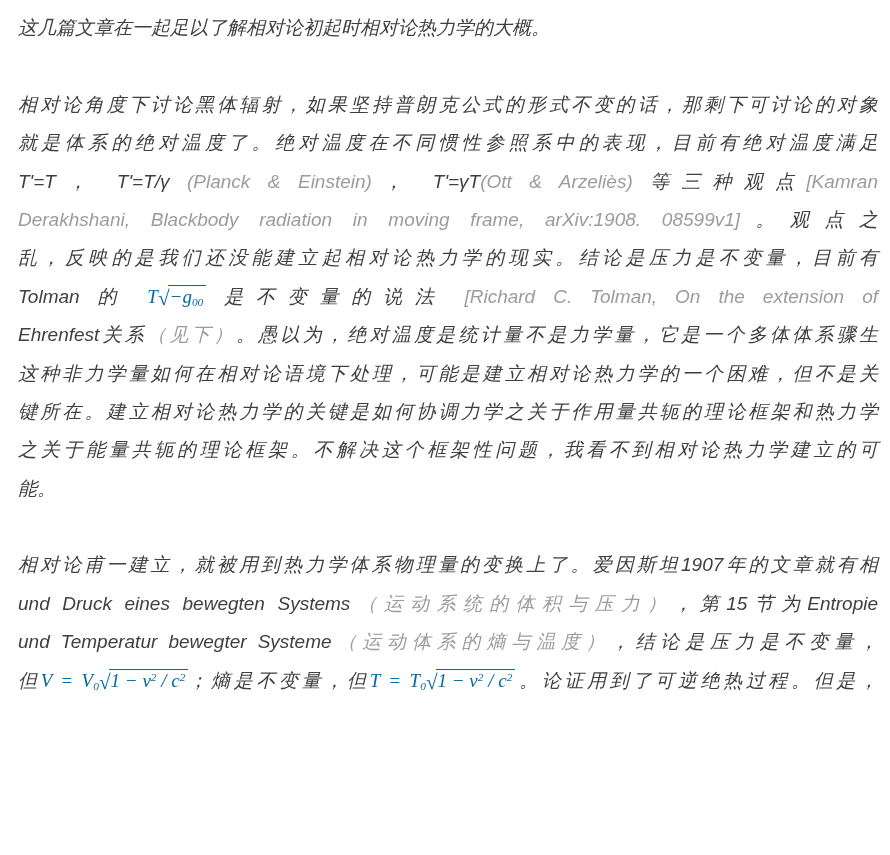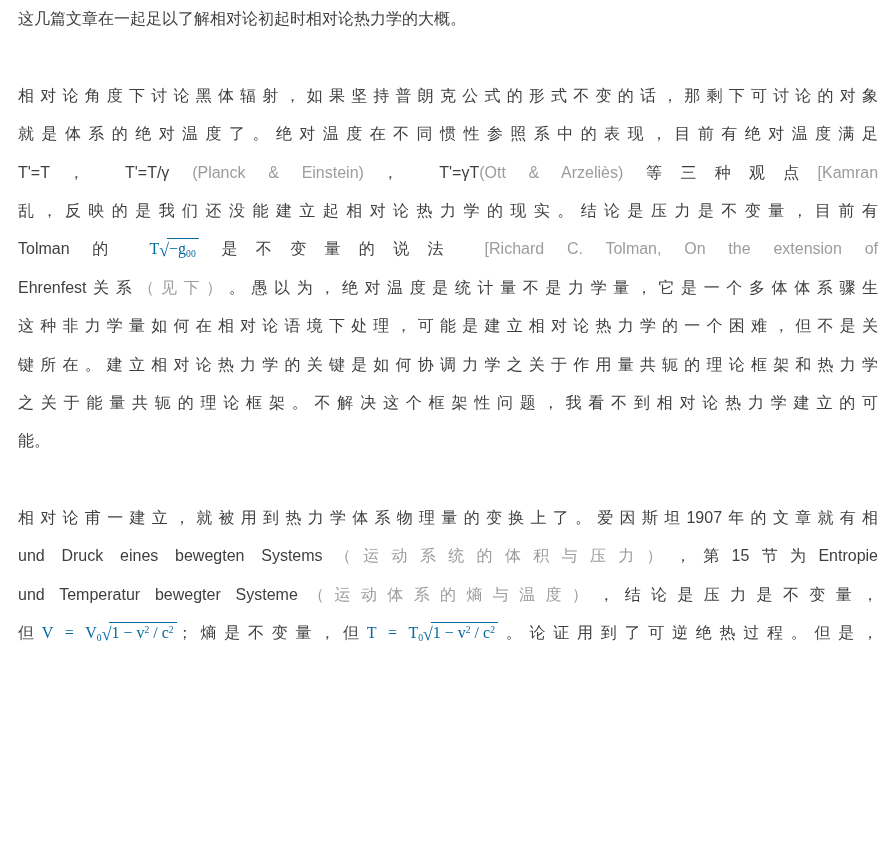--- a/index.html
+++ b/index.html
@@ -6,24 +6,25 @@
     margin:0;
     padding:0;
     background:#ffffff;
     width:890px;
     height:855px;
     overflow:hidden;
   }
   #article{
     box-sizing:border-box;
     width:890px;
-    padding:0 12px 0 18px;
+    padding:9px 12px 0 18px;
     font-family:"Liberation Sans","DejaVu Sans",sans-serif;
-    font-size:16px;
+    font-size:19px;
     color:#3f3f3f;
+    font-style:italic;
   }
   .para{ margin:0 0 38.4px 0; }
   .para:last-child{ margin-bottom:0; }
   .line{
     line-height:38.4px;
     height:38.4px;
     text-align:justify;
     text-align-last:justify;
     overflow:visible;
     white-space:normal;
@@ -71,20 +72,21 @@
 <body>
 
 <div id="article">
     <div class="para">
       <div class="line left"><span class="seg dark">这几篇文章在一起足以了解相对论初起时相对论热力学的大概。</span></div>
     </div>
     <div class="para">
       <div class="line"><span class="seg dark">相对论角度下讨论黑体辐射，如果坚持普朗克公式的形式不变的话，那剩下可讨论的对象</span></div>
       <div class="line"><span class="seg dark">就是体系的绝对温度了。绝对温度在不同惯性参照系中的表现，目前有绝对温度满足</span></div>
       <div class="line"><span class="seg dark">T'=T， T'=T/γ </span><span class="seg gray">(Planck &amp; Einstein)</span><span class="seg dark">， T'=γT</span><span class="seg gray">(Ott &amp; Arzeliès)</span><span class="seg dark"> 等三种观点</span><span class="seg gray">[Kamran</span></div>
+      <div class="line"><span class="seg gray">Derakhshani, Blackbody radiation in moving frame, arXiv:1908. 08599v1]</span><span class="seg dark">。观点之</span></div>
       <div class="line"><span class="seg dark">乱，反映的是我们还没能建立起相对论热力学的现实。结论是压力是不变量，目前有</span></div>
       <div class="line"><span class="seg dark">Tolman 的 </span><span class="math">T<span class="sqrt"><span class="sqrt-sign">√</span><span class="sqrt-body">−g<sub>00</sub></span></span></span><span class="seg dark"> 是不变量的说法 </span><span class="seg gray">[Richard C. Tolman, On the extension of</span></div>
       <div class="line"><span class="seg dark">Ehrenfest关系</span><span class="seg gray">（见下）</span><span class="seg dark">。愚以为，绝对温度是统计量不是力学量，它是一个多体体系骤生</span></div>
       <div class="line"><span class="seg dark">这种非力学量如何在相对论语境下处理，可能是建立相对论热力学的一个困难，但不是关</span></div>
       <div class="line"><span class="seg dark">键所在。建立相对论热力学的关键是如何协调力学之关于作用量共轭的理论框架和热力学</span></div>
       <div class="line"><span class="seg dark">之关于能量共轭的理论框架。不解决这个框架性问题，我看不到相对论热力学建立的可</span></div>
       <div class="line left"><span class="seg dark">能。</span></div>
     </div>
     <div class="para">
       <div class="line"><span class="seg dark">相对论甫一建立，就被用到热力学体系物理量的变换上了。爱因斯坦1907年的文章就有相</span></div>

